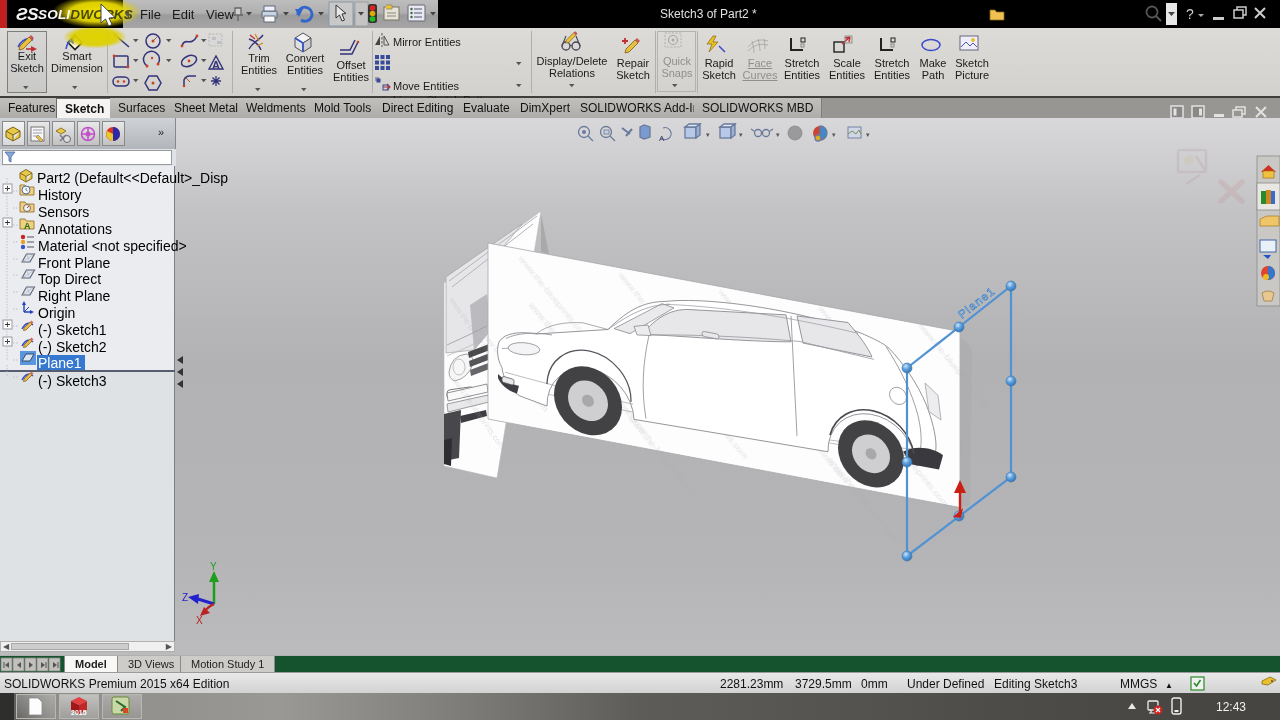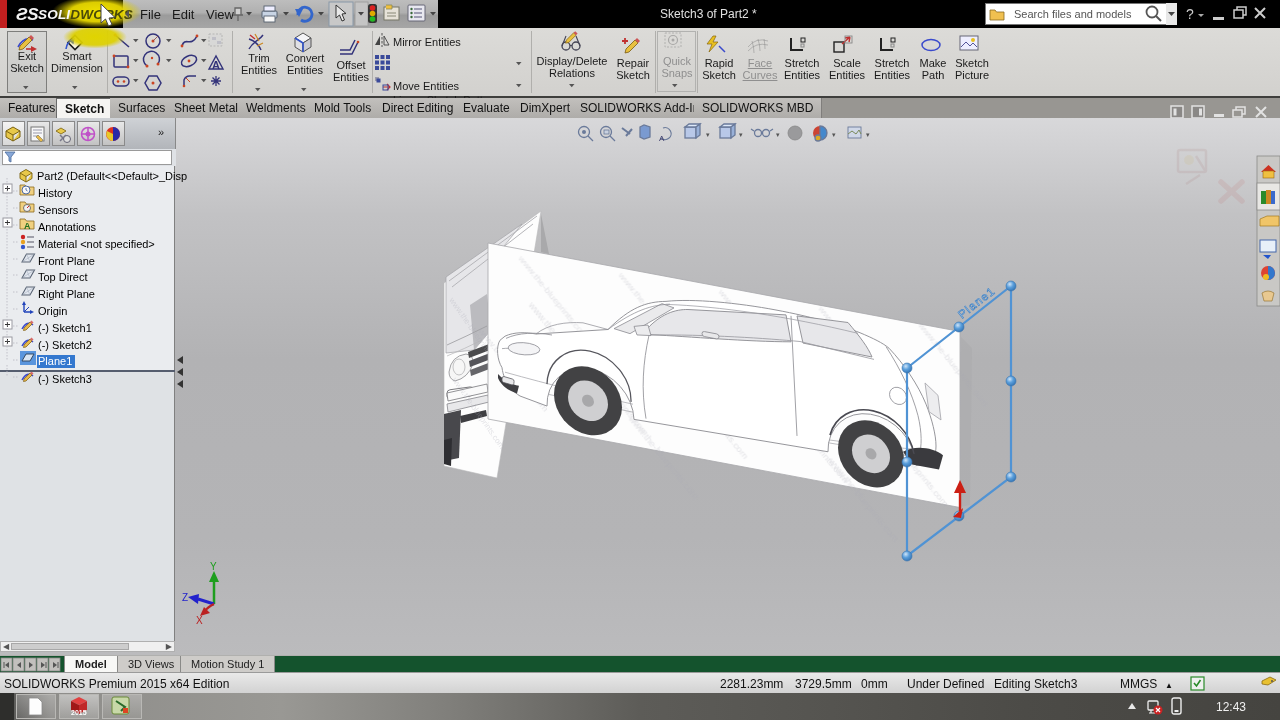--- a/index.html
+++ b/index.html
@@ -32,21 +32,21 @@
       background:linear-gradient(#d8d8da 0%, #c2c2c4 18%, #b2b2b4 45%, #b4b4b6 78%, #bbbbbd 100%); }
   
   #lpanel { position:absolute; left:0; top:0px; width:176px; height:534px; }
   #lpanelhead { position:absolute; left:0; top:0; width:176px; height:31px;
       background:linear-gradient(#cfd2d6,#b2b5ba); border-right:1px solid #888; }
   .ptab { position:absolute; top:3px; width:23px; height:25px; background:linear-gradient(#e8e8e8,#c2c2c2);
       border:1px solid #8a8a8a; }
   #filterrow { position:absolute; left:0; top:31px; width:176px; height:17px; background:#dfe2e6; }
   #filterbox { position:absolute; left:2px; top:1px; width:170px; height:15px; background:#fff; border:1px solid #9a9a9a; }
   #treearea { position:absolute; left:0; top:48px; width:175px; height:475px; background:linear-gradient(180deg,#eaecef 0px,#eaecef 204px,#dfe2e5 205px,#dfe2e5 100%); border-right:1px solid #808080; }
-  .trow { position:absolute; left:0; font-size:11px; color:#000; white-space:nowrap; }
+  .trow { position:absolute; left:0; font-size:14px; color:#000; white-space:nowrap; }
   #treescroll { position:absolute; left:0; top:523px; width:175px; height:11px; background:#f0f0f0; border:1px solid #b0b0b0; }
   #treescroll .thumb { position:absolute; left:10px; top:1px; width:118px; height:7px; background:#cdcdcd; border:1px solid #a8a8a8; }
   #treescroll .sa { position:absolute; top:0px; font-size:8px; color:#555; }
   
   #doctabs { position:absolute; left:0; top:655px; width:1280px; height:17px; background:#14532d; border-top:1px solid #b0b0ae; }
   .dtab { position:absolute; top:0; height:17px; padding:2px 10px 0 10px; font-size:11px; color:#222;
       background:#ceccc9; border-right:1px solid #8a8a88; border-left:1px solid #8a8a88;}
   .dtab.active { background:#f8f8f6; font-weight:bold; }
   
   #statusbar { position:absolute; left:0; top:672px; width:1280px; height:21px; background:linear-gradient(#e9e9e9,#d2d2d2); border-top:1px solid #9a9a9a; }
@@ -60,23 +60,20 @@
 <body>
 <div id="app">
 
   <div id="titlebar">
     <div id="redstrip"></div>
     <div id="menuband"></div>
     <div class="menu" style="left:140px;">File</div>
     <div class="menu" style="left:172px;">Edit</div>
     <div class="menu" style="left:206px;">View</div>
     <div id="wintitle">Sketch3 of Part2 *</div>
-    <div id="searchbox">
-        <div id="searchtext">Search files and models</div>
-      </div>
     <svg class="abs" style="left:0;top:0;" width="1280" height="28">
       <defs>
         <radialGradient id="yglow" cx="50%" cy="50%" r="50%">
           <stop offset="0%" stop-color="#f0e000" stop-opacity="1"></stop>
           <stop offset="60%" stop-color="#e8d800" stop-opacity="0.95"></stop>
           <stop offset="100%" stop-color="#d8c800" stop-opacity="0"></stop>
         </radialGradient>
       </defs>
 
       <ellipse cx="97" cy="12" rx="45" ry="16" fill="url(#yglow)"></ellipse>

